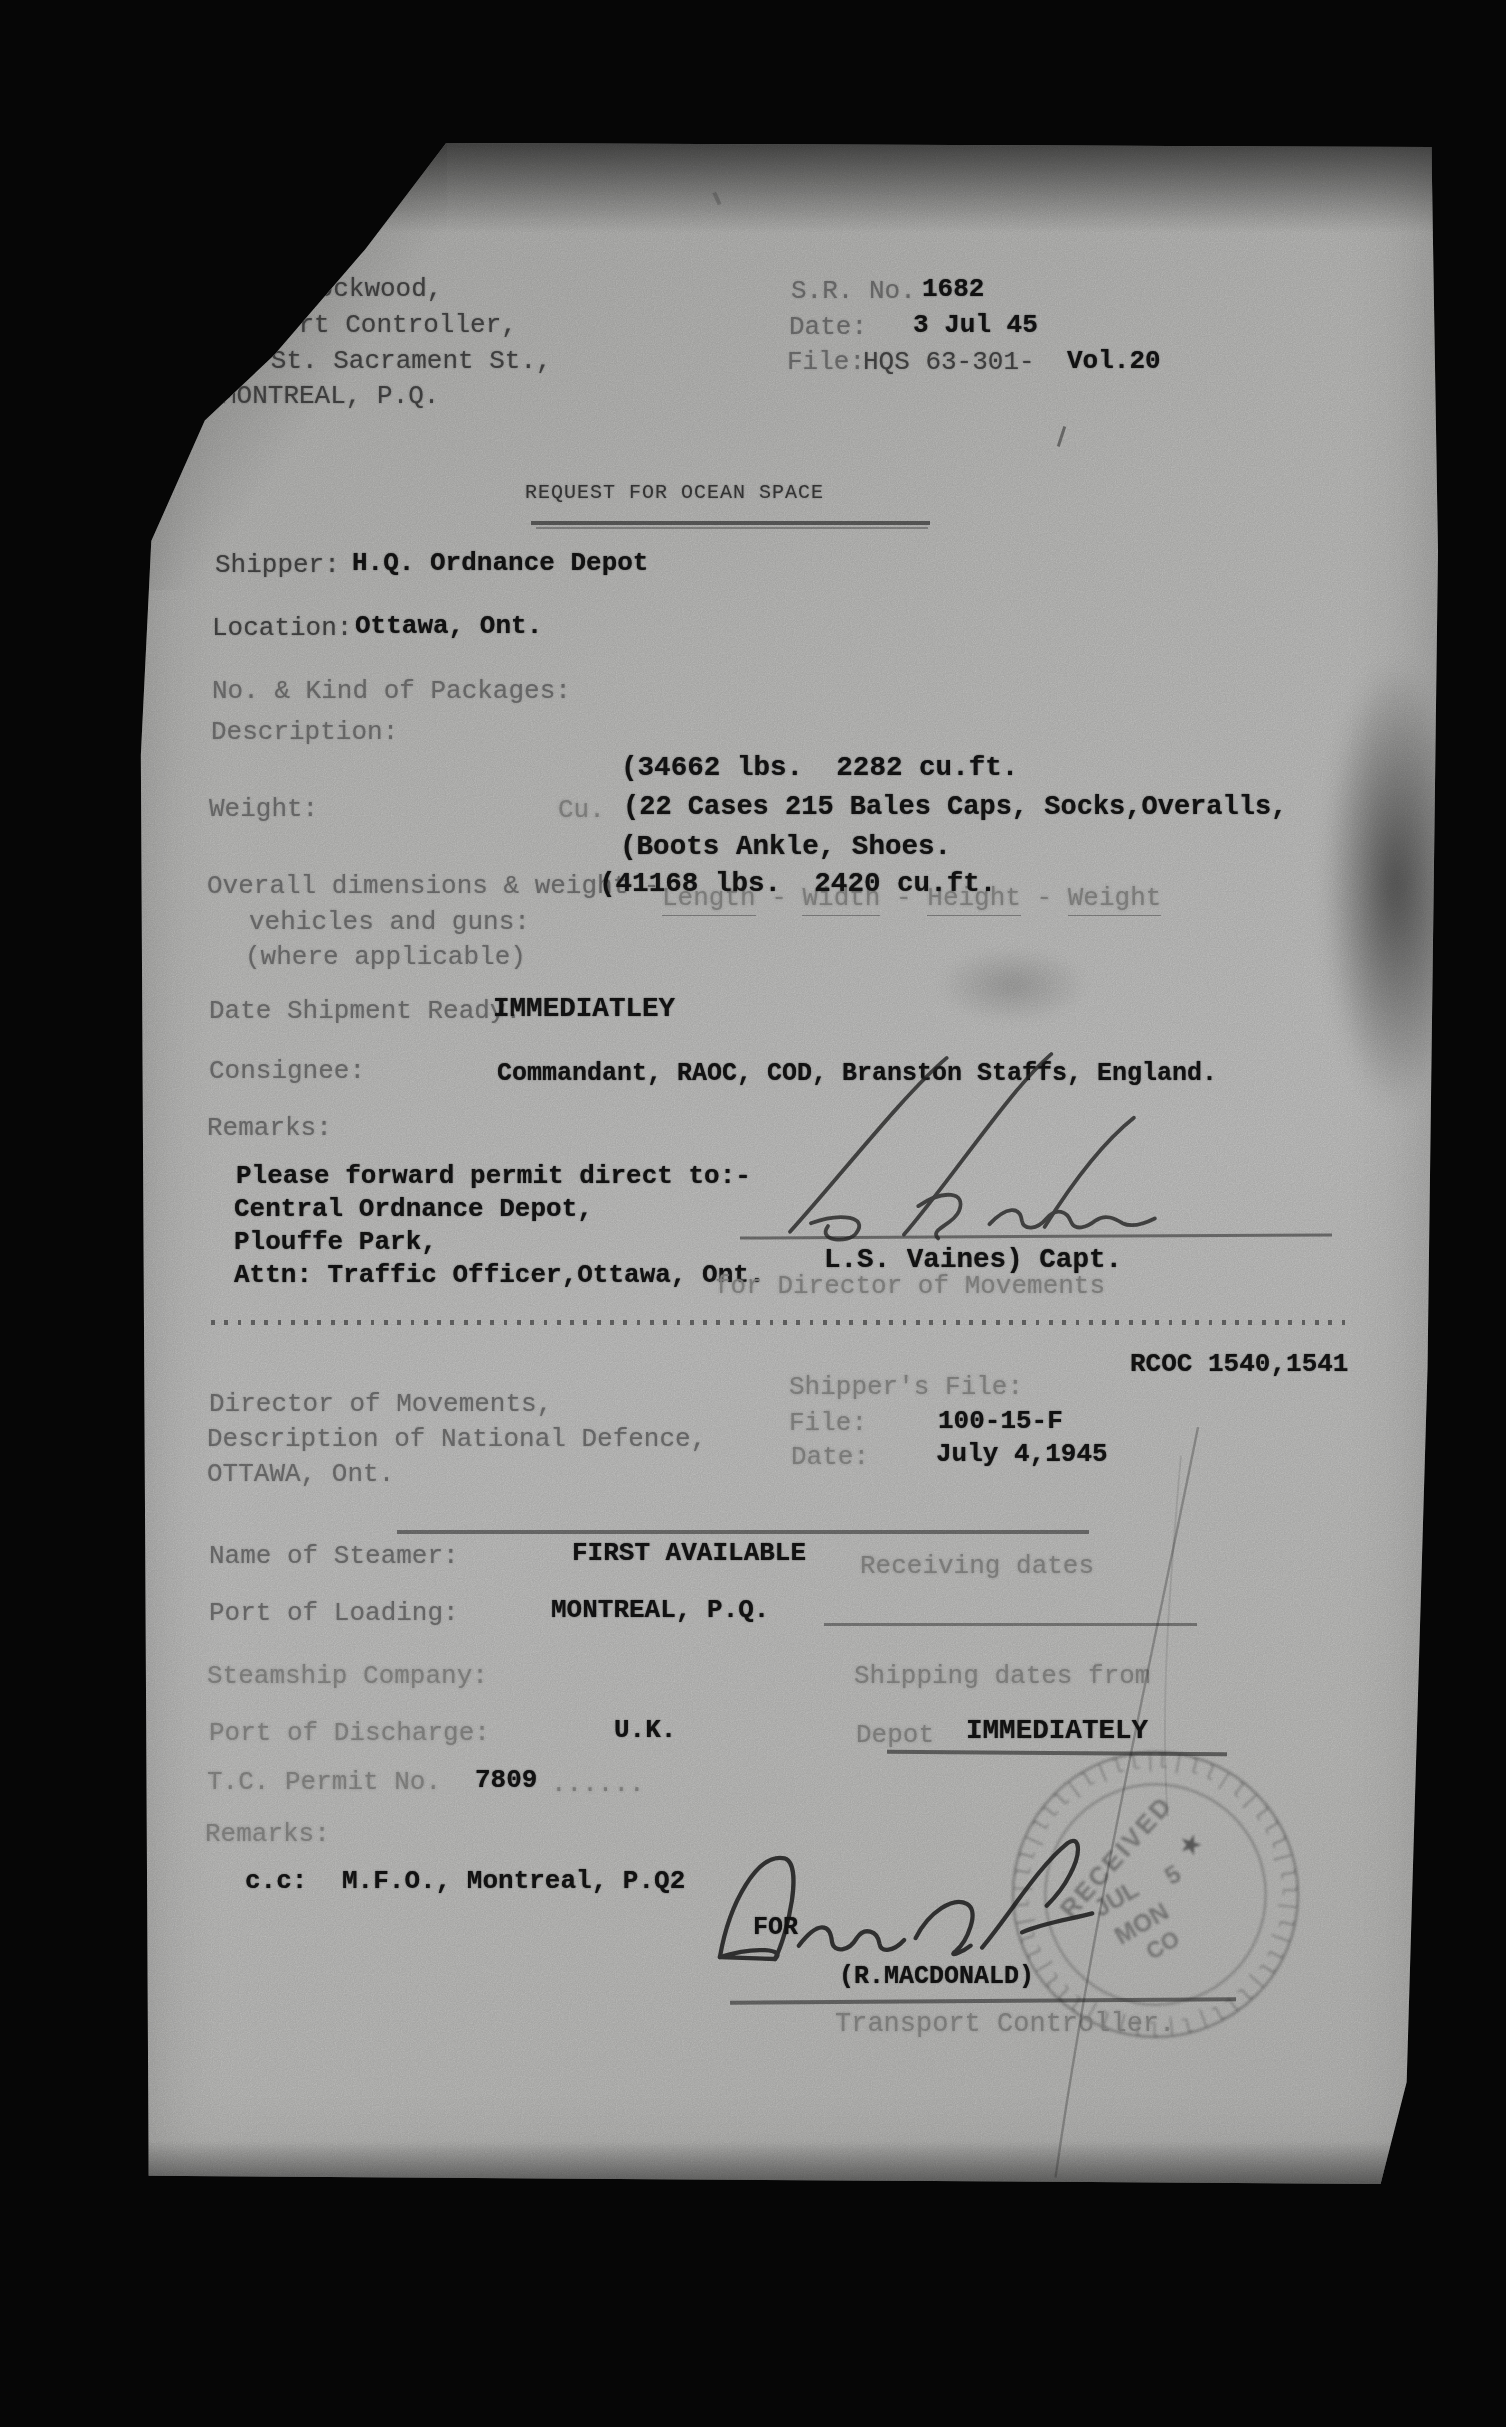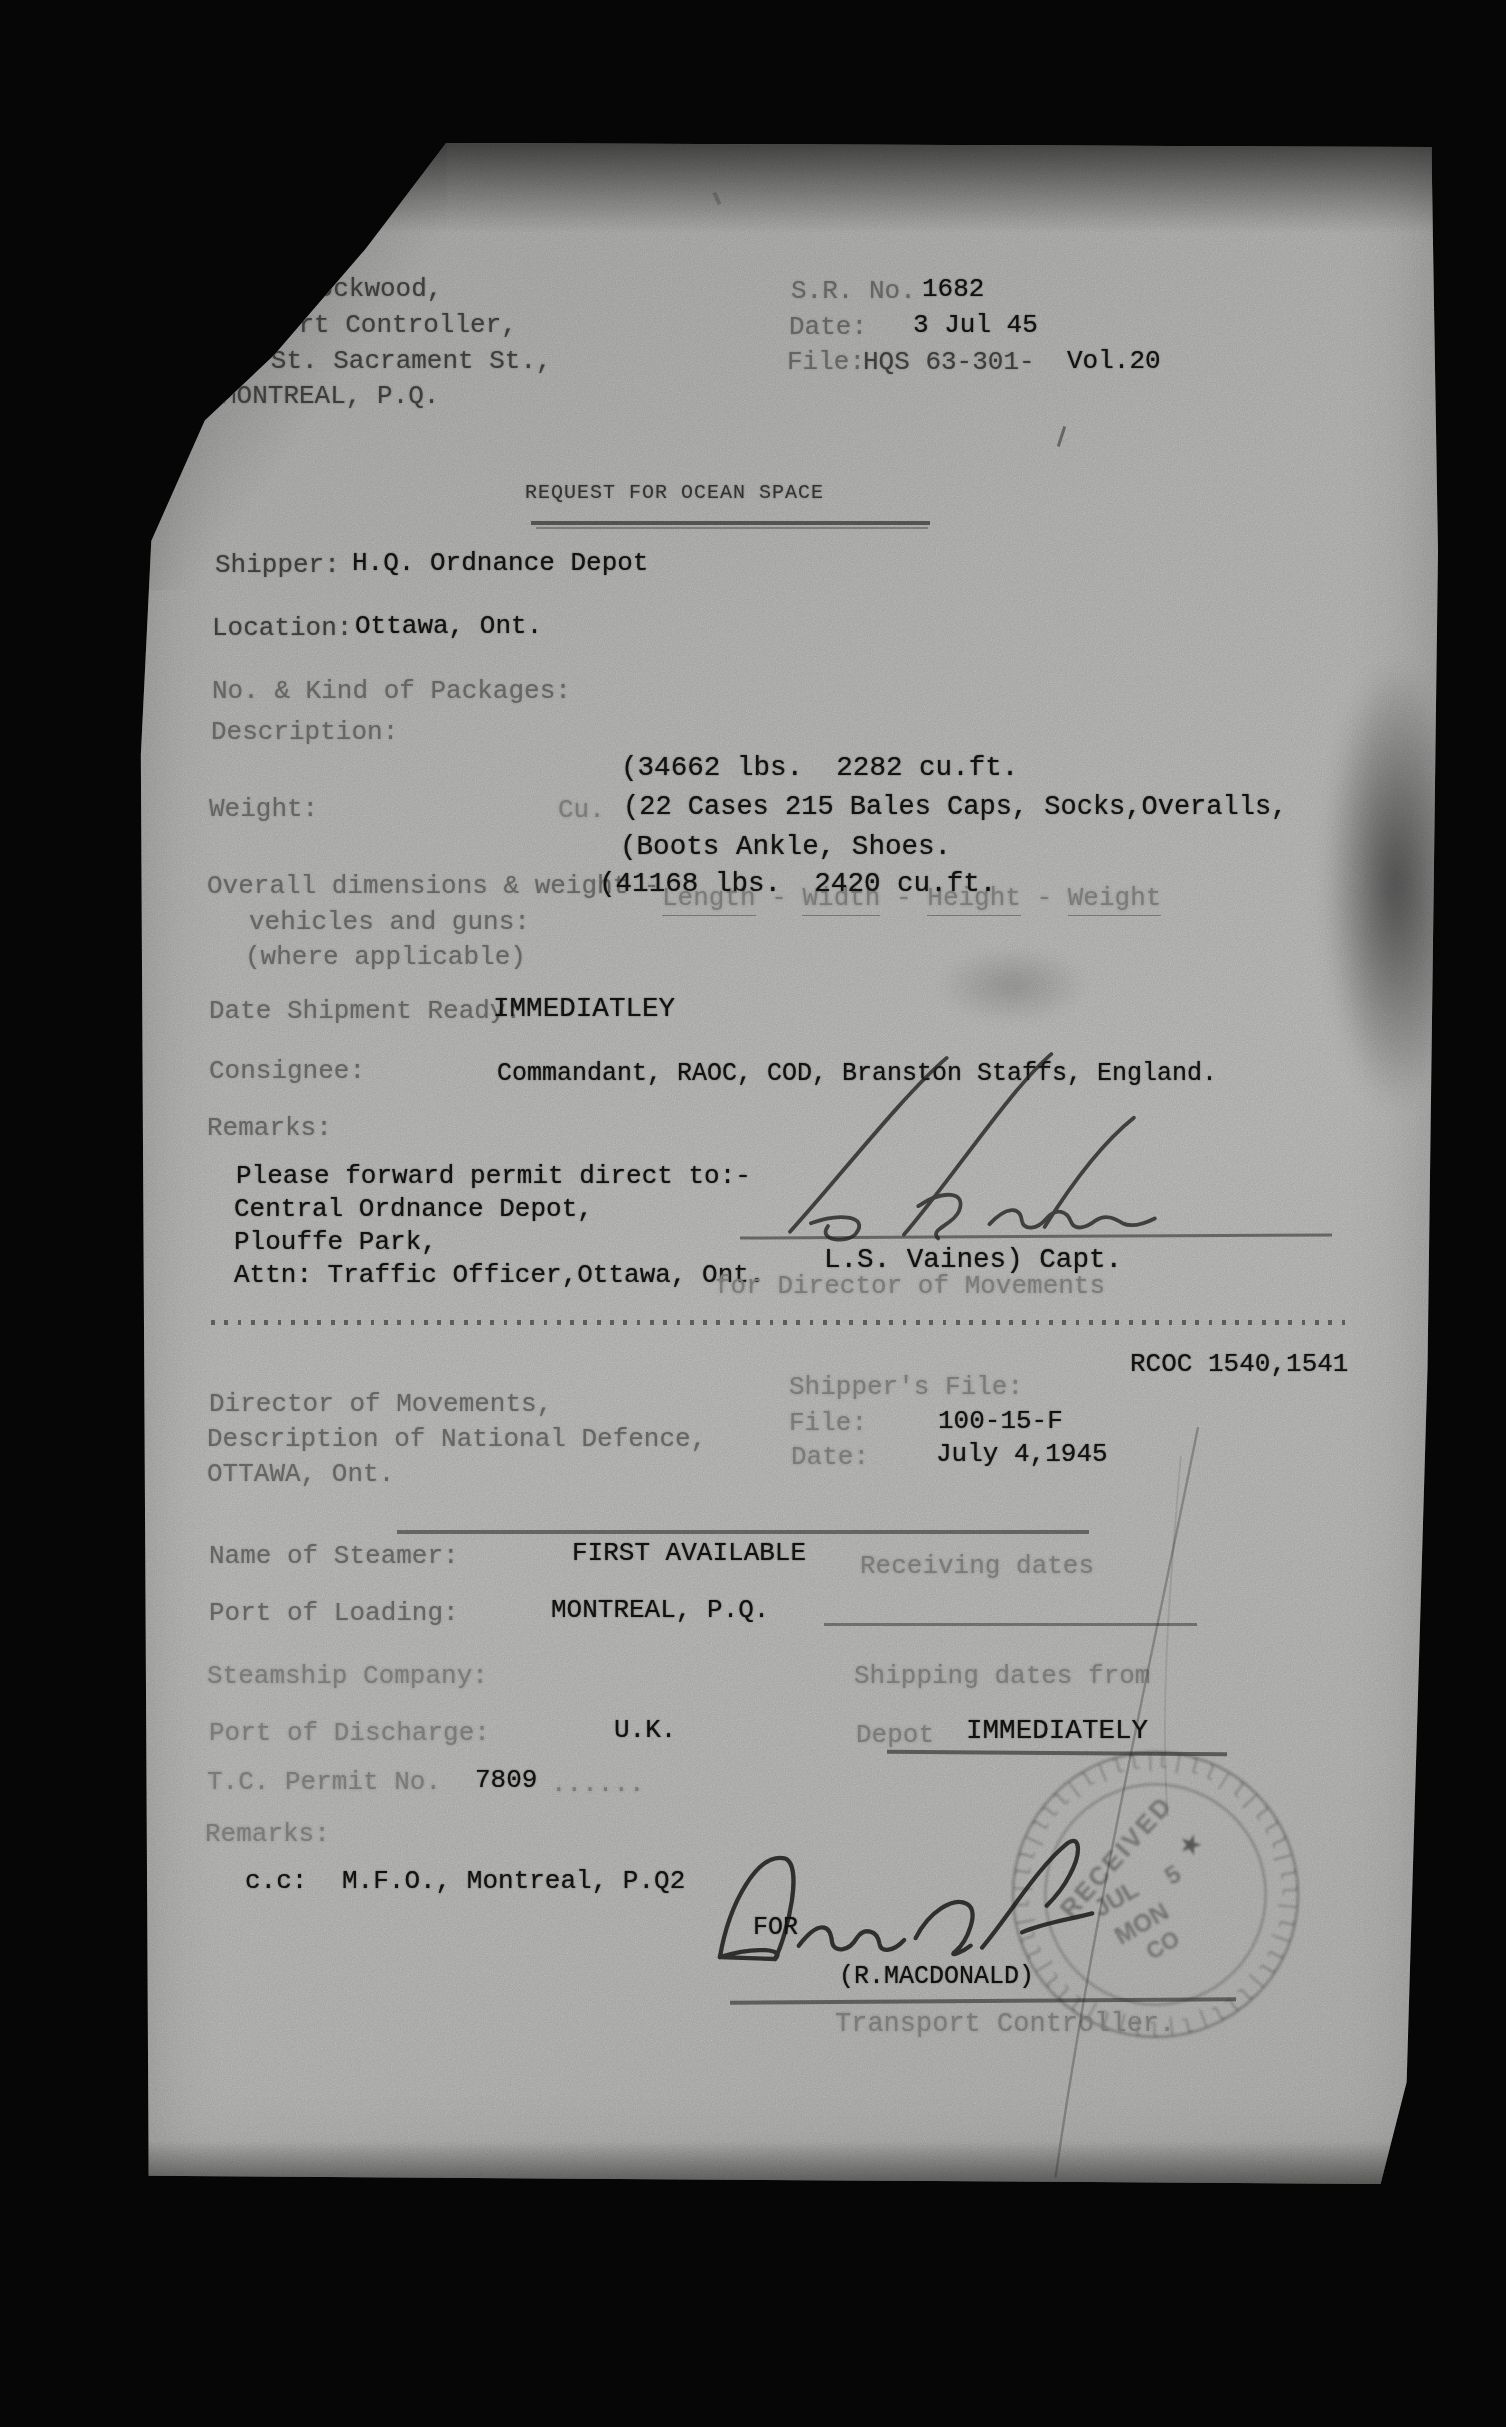--- a/index.html
+++ b/index.html
@@ -17,21 +17,21 @@
   .shade-bottom{position:absolute;left:0;bottom:0;width:100%;height:43px;
     background:linear-gradient(0deg,rgba(0,0,0,.4),rgba(0,0,0,0));}
   .shade-right{position:absolute;right:-28.5px;top:518px;width:143px;height:447px;
     background:radial-gradient(closest-side,rgba(0,0,0,.55),rgba(0,0,0,0));filter:blur(9.5px);}
   .shade-tear{position:absolute;left:0;top:0;width:314px;height:447px;
     background:linear-gradient(125deg,rgba(0,0,0,.35),rgba(0,0,0,0) 60%);}
   .smudge{position:absolute;left:804px;top:804px;width:152px;height:76px;border-radius:50%;
     background:radial-gradient(closest-side,rgba(80,80,80,.28),rgba(80,80,80,0));filter:blur(4.8px);}
   .t{position:absolute;white-space:pre;font-size:26px;color:#3c3c3c;
      text-shadow:0 0 1.9px rgba(70,70,70,.55);}
-  .bold{font-weight:400;color:#151515;text-shadow:0 0 1.4px rgba(20,20,20,.8);}
+  .bold{font-weight:700;color:#151515;text-shadow:0 0 1.4px rgba(20,20,20,.8);}
   .med{color:#474747;}
   .faint{color:#757575;text-shadow:0 0 1.9px rgba(120,120,120,.6);}
   .ghostly{color:#8e8e8c;text-shadow:0 0 2.9px rgba(140,140,140,.7);filter:blur(0.4px);}
   .rule{position:absolute;background:rgba(40,40,40,.75);height:2.9px;}
   .dotted{position:absolute;height:4.8px;opacity:.75;
     background:repeating-linear-gradient(90deg,#4c4c4c 0 3.8px,transparent 3.8px 13.3px);}
   .u{border-bottom:1.9px solid rgba(120,120,120,.8);padding-bottom:2px;}
   .sig-svg,.stamp-svg,.scratch-svg{position:absolute;pointer-events:none;}
   .mark{position:absolute;background:rgba(40,40,40,.5);}
 </style>

